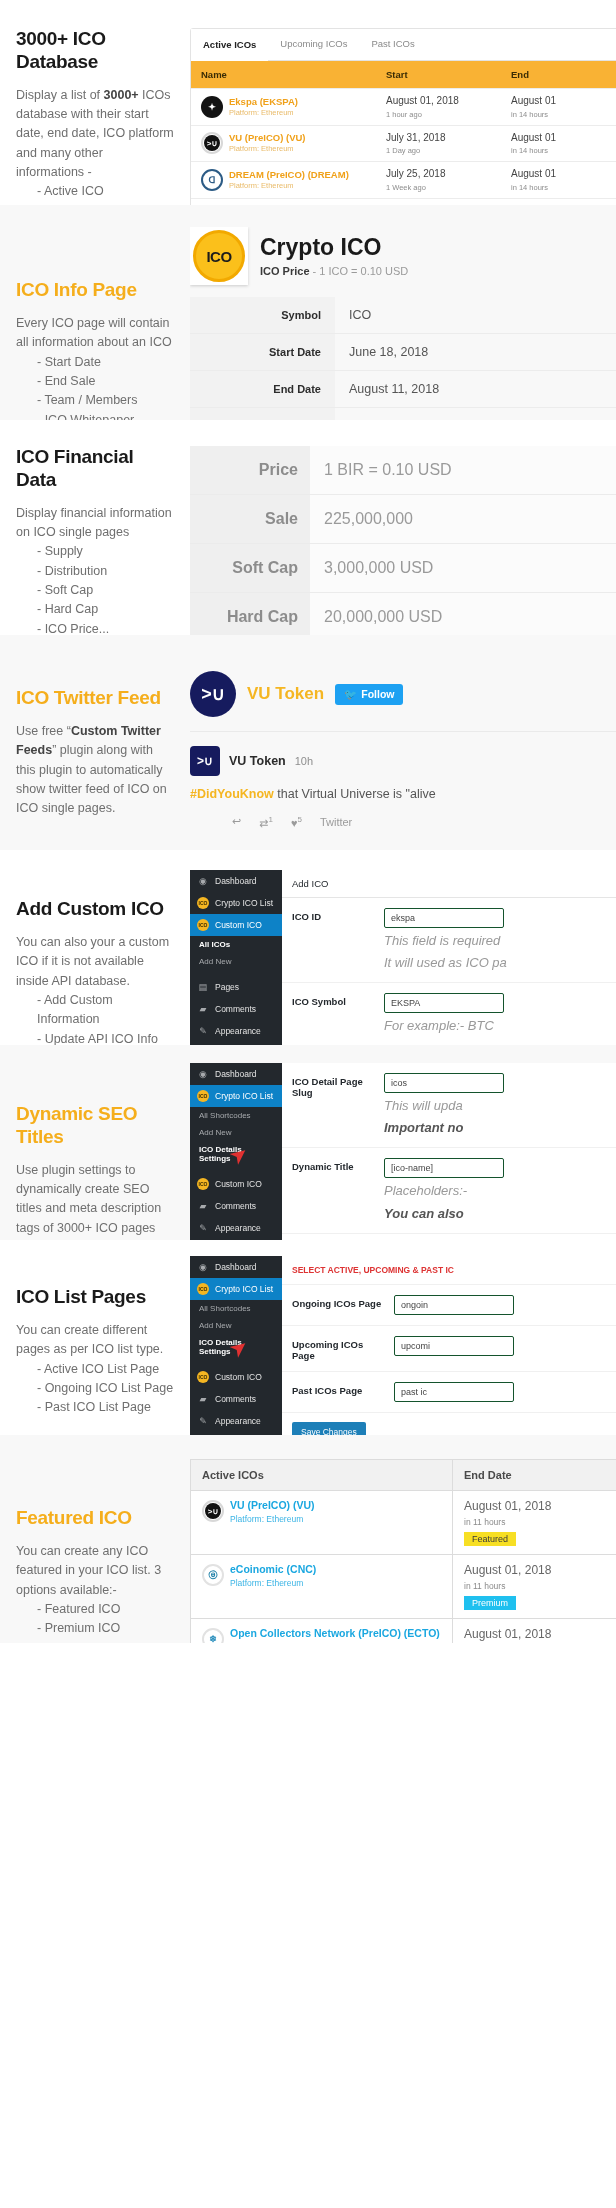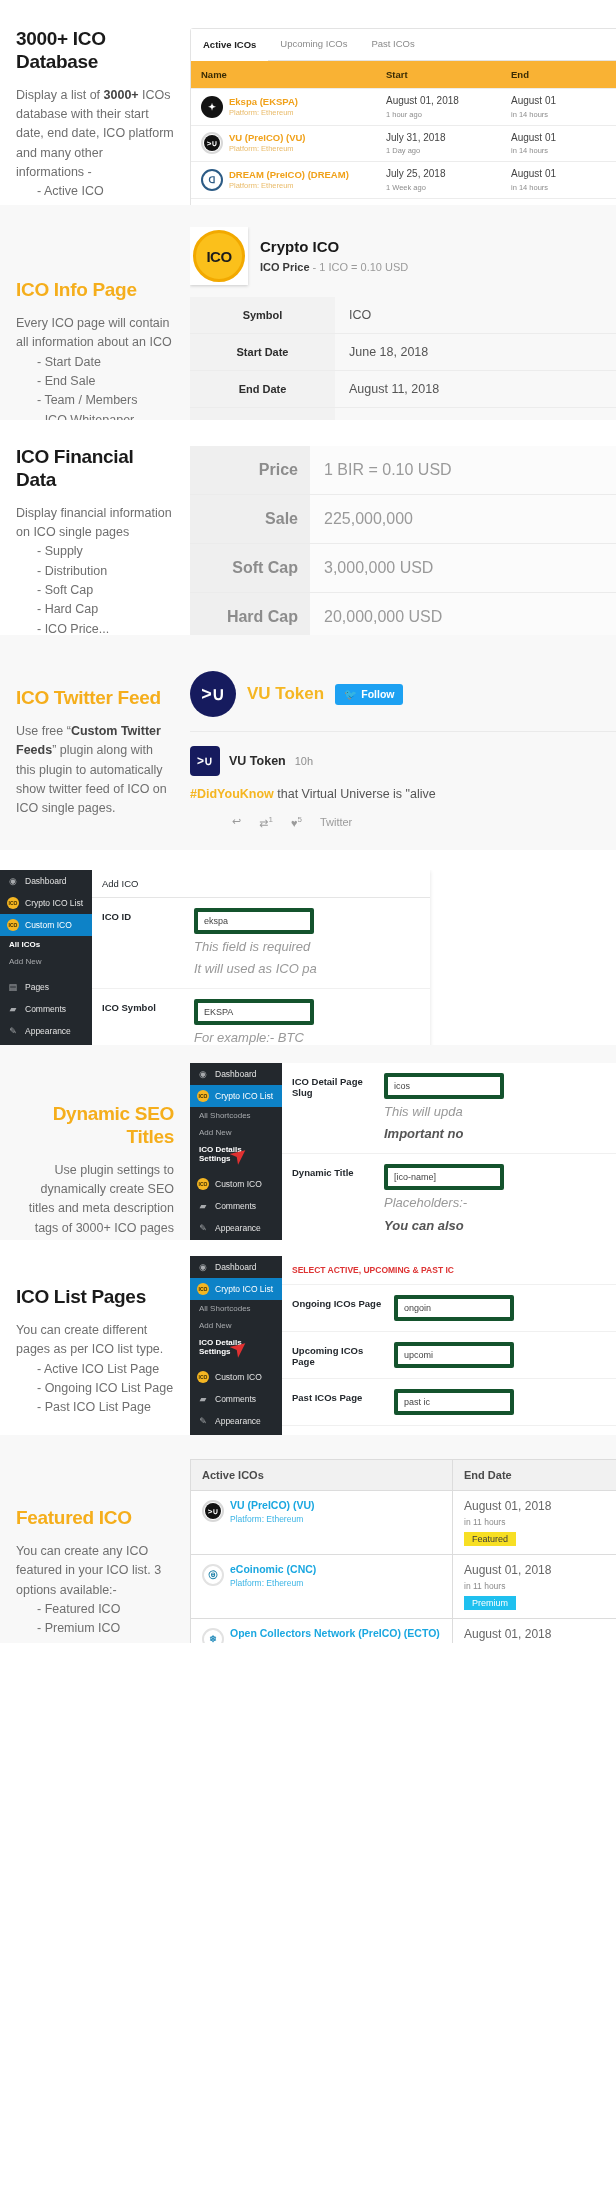--- a/index.html
+++ b/index.html
@@ -102,28 +102,28 @@
     width: 58px; height: 58px; background: #fff; padding: 3px;
     box-shadow: 0 1px 3px rgba(0,0,0,.18);
     display: flex; align-items: center; justify-content: center; flex: 0 0 58px;
   }
   .ico-logo .disc {
     width: 52px; height: 52px; border-radius: 50%;
     background: #fbc01b; border: 3px solid #f2a900;
     display: flex; align-items: center; justify-content: center;
     font-size: 15px; font-weight: bold; color: #1c1c1c; letter-spacing: -0.5px;
   }
-  .ico-title { font-size: 15px; font-weight: bold; color: #1a1a1a; line-height: 1.1; }
+  .ico-title { font-size: 23px; font-weight: bold; color: #1a1a1a; line-height: 1.1; }
   .ico-price { font-size: 11px; color: #9a9a9a; margin-top: 5px; }
   .ico-price b { color: #3a3a3a; }
 
   table.spec { border-collapse: collapse; width: 430px; }
   table.spec tr { border-bottom: 1px solid #ececec; }
   table.spec th {
-    text-align: center; background: #f2f2f2; font-size: 11px; font-weight: bold;
+    text-align: right; background: #f2f2f2; font-size: 11px; font-weight: bold;
     color: #2d2d2d; padding: 11px 14px; width: 145px;
   }
   table.spec td { font-size: 12.5px; color: #555; padding: 11px 14px; font-weight: 300; }
 
   
   table.fin { border-collapse: collapse; width: 430px; }
   table.fin tr { border-bottom: 1px solid #ebebeb; }
   table.fin th {
     background: #efefef; color: #8c8c8c; font-size: 16px; font-weight: bold;
     text-align: right; padding: 15px 12px; width: 120px; white-space: nowrap;
@@ -172,21 +172,21 @@
     width: 12px; height: 12px; border-radius: 50%; background: #f5b622; flex: 0 0 12px;
     display: flex; align-items: center; justify-content: center;
     font-size: 5px; font-weight: bold; color: #3a2b00;
   }
   .wp-body { flex: 1 1 auto; background: #fff; padding: 0; min-width: 0; }
   .wp-barrow { font-size: 9.5px; color: #23282d; padding: 8px 10px; border-bottom: 1px solid #e5e5e5; }
   .wp-field { display: flex; padding: 10px; gap: 10px; border-bottom: 1px solid #f0f0f0; }
   .wp-label { font-size: 9.5px; color: #23282d; font-weight: bold; width: 82px; flex: 0 0 82px; padding-top:3px;}
   .wp-control { flex: 1 1 auto; min-width: 0; }
   .wp-input {
-    border: 4px solid #14532d; background: #fff; font-size: 9px; color: #444;
+    border: 1px solid #14532d; background: #fff; font-size: 9px; color: #444;
     padding: 4px 6px; width: 120px; border-radius: 2px;
   }
   .wp-input.wide { width: 150px; }
   .wp-hint { font-size: 13px; color: #999; font-style: italic; margin-top: 4px; line-height: 1.4; white-space: nowrap;}
   .wp-hint b { font-style: italic; color: #555; }
   .wp-red { color: #d33; font-size: 8.5px; font-weight: bold; padding: 9px 10px; border-bottom:1px solid #f0f0f0;}
   .wp-btn { background: #1d7fb8; color: #fff; font-size: 8.5px; padding: 5px 9px; border-radius: 2px; display: inline-block; margin: 9px 10px; }
   .red-arrow { color: #e03131; font-size: 19px; line-height: 0; transform: rotate(-38deg); display:inline-block; }
 
   
@@ -427,20 +427,28 @@
           <span>♥<sup>5</sup></span>
           <span>Twitter</span>
         </div>
       </div>
     </div>
   </div>
 </div>
 
 <div class="section white" style="height:195px;">
   <div class="row" style="padding-top:20px;">
+    <div class="left-col" style="padding-top:28px;">
+      <h2 class="title">Add Custom ICO</h2>
+      <p class="desc">You can also your a custom ICO if it is not available inside API database.</p>
+      <div class="bullets">
+        <div>- Add Custom Information</div>
+        <div>- Update API ICO Info</div>
+      </div>
+    </div>
     <div class="right-col">
       <div class="wp">
         <div class="wp-side">
           <div class="wp-item">
               <span class="dashicon">◉</span>
               <span>Dashboard</span>
             </div>
           <div class="wp-item">
               <span class="ico-badge">ICO</span>
               <span>Crypto ICO List</span>
@@ -484,21 +492,21 @@
             </div>
           </div>
         </div>
       </div>
     </div>
   </div>
 </div>
 
 <div class="section alt" style="height:195px;">
   <div class="row" style="padding-top:18px;">
-    <div class="left-col" style="padding-top:40px;text-align:right;">
+    <div class="left-col" style="padding-top:40px;">
       <h2 class="title amber">Dynamic SEO Titles</h2>
       <p class="desc">Use plugin settings to dynamically create SEO titles and meta description tags of 3000+ ICO pages with one single click...</p>
     </div>
     <div class="right-col">
       <div class="wp">
         <div class="wp-side">
           <div class="wp-item">
               <span class="dashicon">◉</span>
               <span>Dashboard</span>
             </div>

